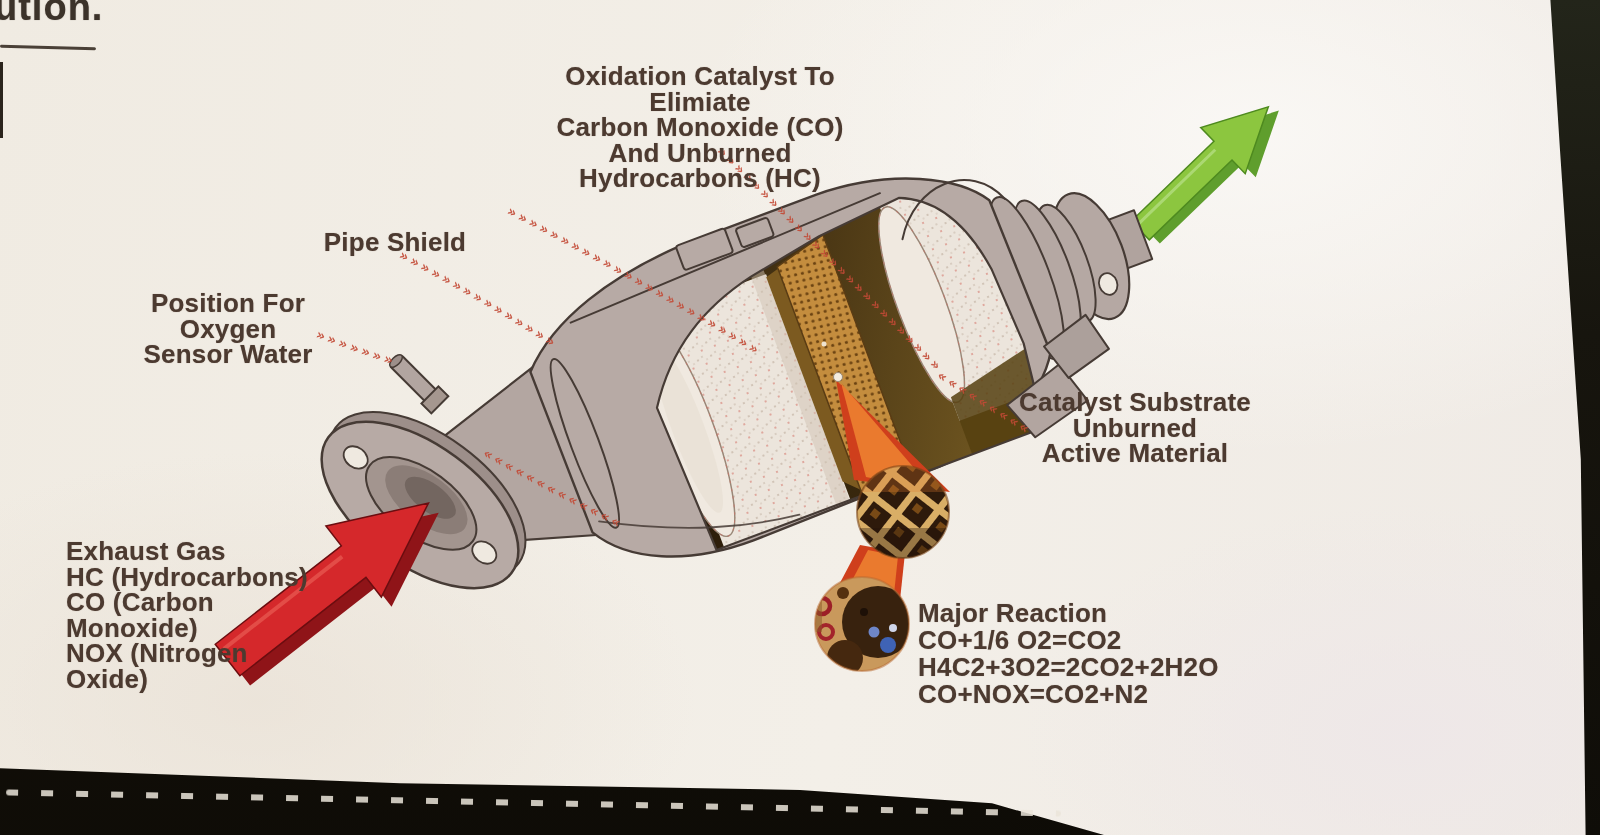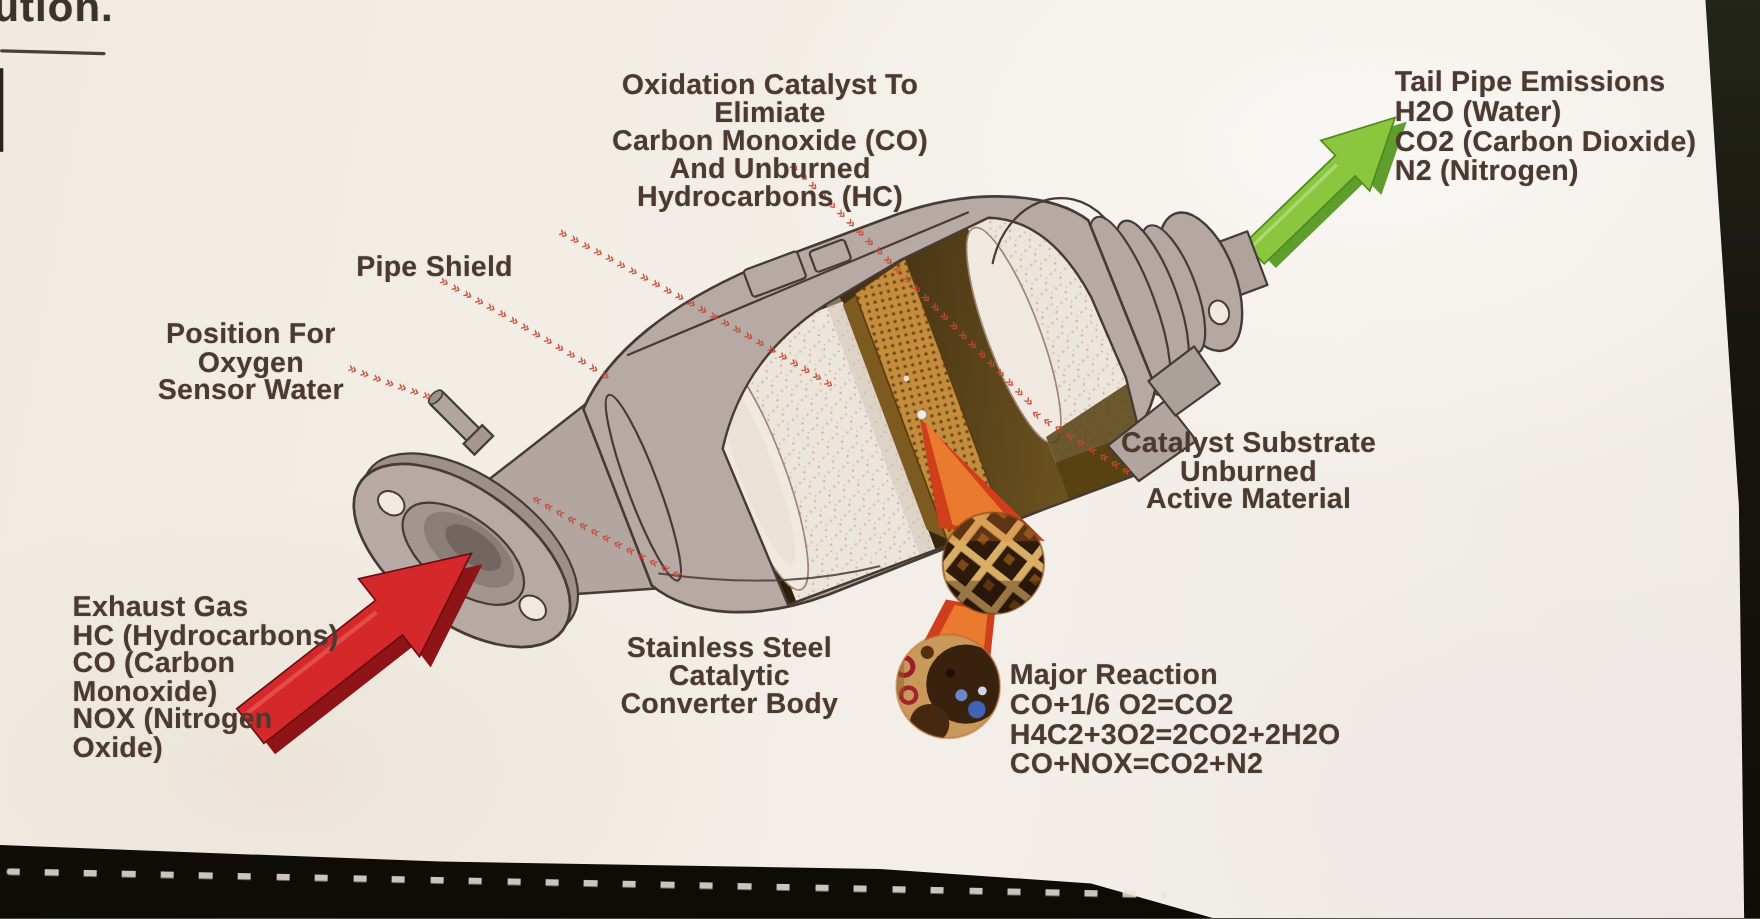--- a/index.html
+++ b/index.html
@@ -203,30 +203,24 @@
   <div class="heading-part">ution.</div>
   <div class="heading-underline"></div>
   <div class="edge-tick"></div>
 
   <div class="lbl center" style="left:540px;top:64px;width:320px">Oxidation Catalyst To Elimiate
 Carbon Monoxide (CO)
 And Unburned Hydrocarbons (HC)</div>
   <div class="lbl center" style="left:315px;top:230px;width:160px">Pipe Shield</div>
   <div class="lbl center" style="left:108px;top:291px;width:240px">Position For Oxygen
 Sensor Water</div>
-  <div class="lbl" style="left:1268px;top:61px;width:300px;line-height:27px">Tail Pipe Emissions
-H2O (Water)
-CO2 (Carbon Dioxide)
-N2 (Nitrogen)</div>
   <div class="lbl" style="left:66px;top:539px;width:270px">Exhaust Gas
 HC (Hydrocarbons)
 CO (Carbon Monoxide)
 NOX (Nitrogen Oxide)</div>
-  <div class="lbl center" style="left:523px;top:576px;width:280px">Stainless Steel Catalytic
-Converter Body</div>
   <div class="lbl center" style="left:990px;top:390px;width:290px">Catalyst Substrate Unburned
 Active Material</div>
   <div class="lbl" style="left:918px;top:600px;width:320px;line-height:27px">Major Reaction
 CO+1/6 O2=CO2
 H4C2+3O2=2CO2+2H2O
 CO+NOX=CO2+N2</div>
 
   <div class="desk-bottom"></div>
   <div class="stitches"></div>
   <div class="desk-right"></div>

